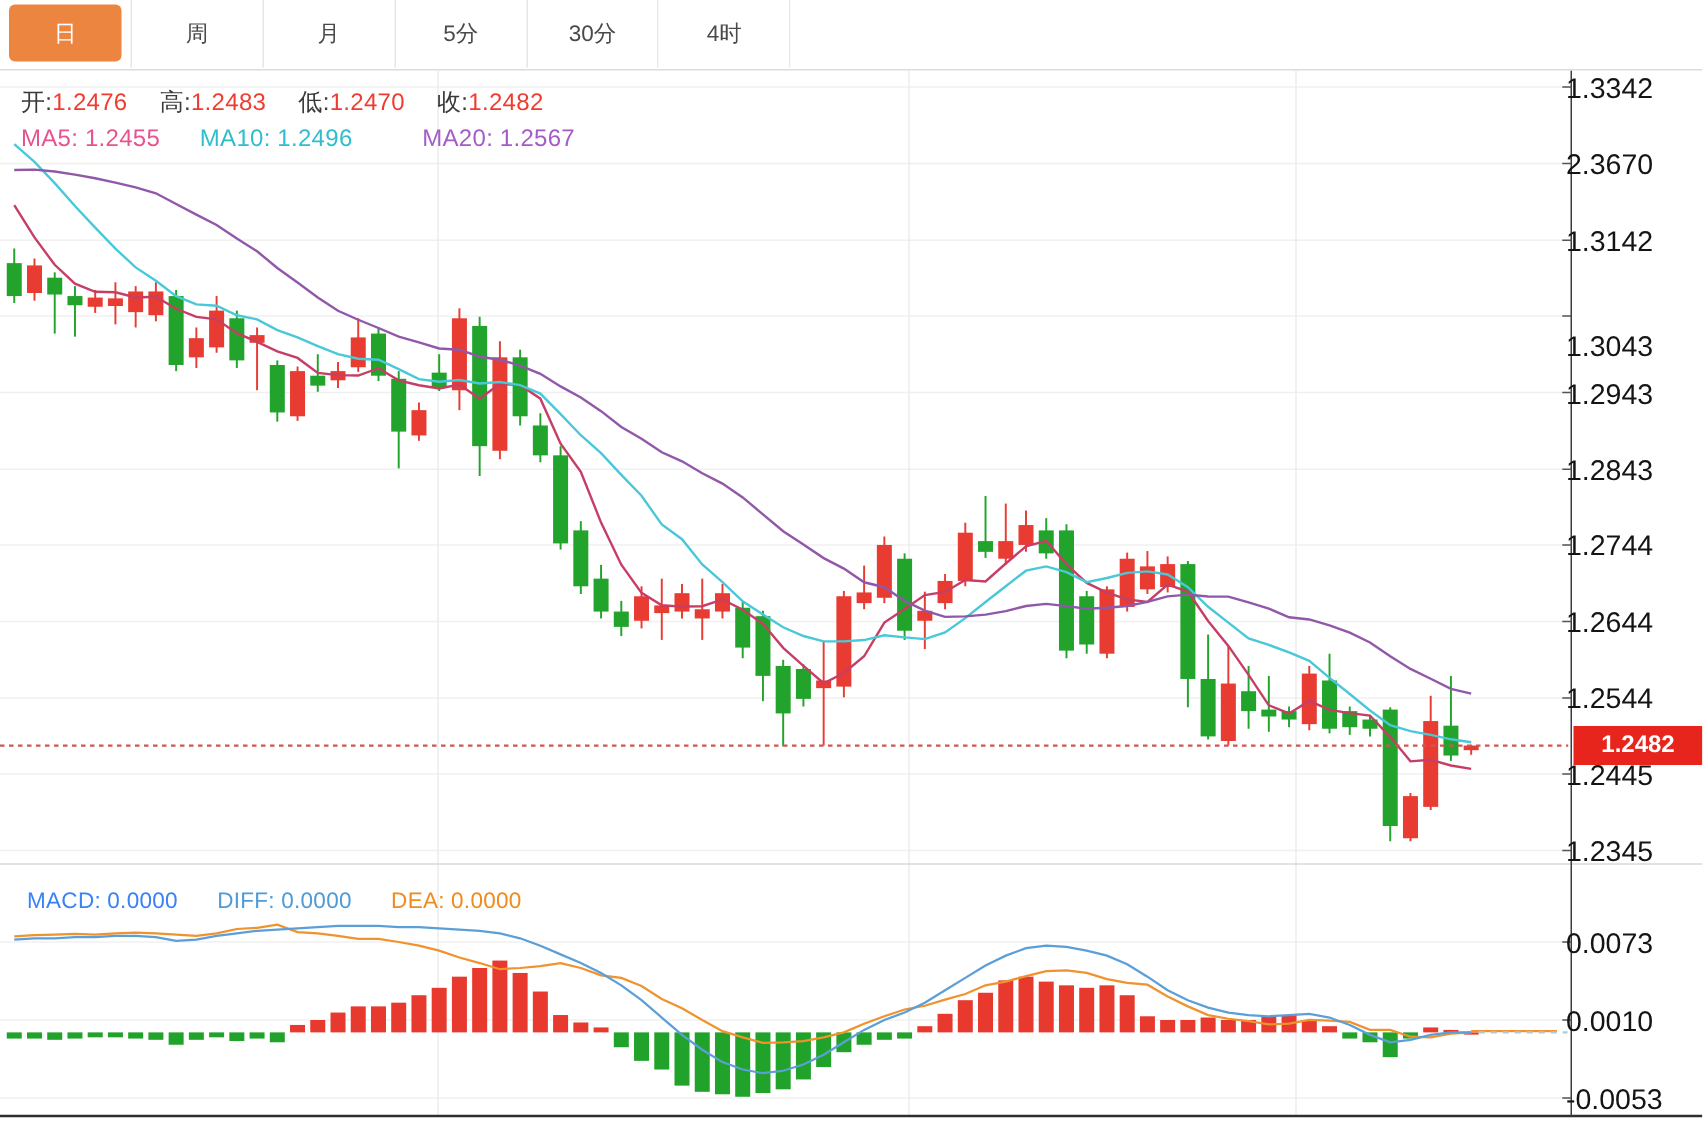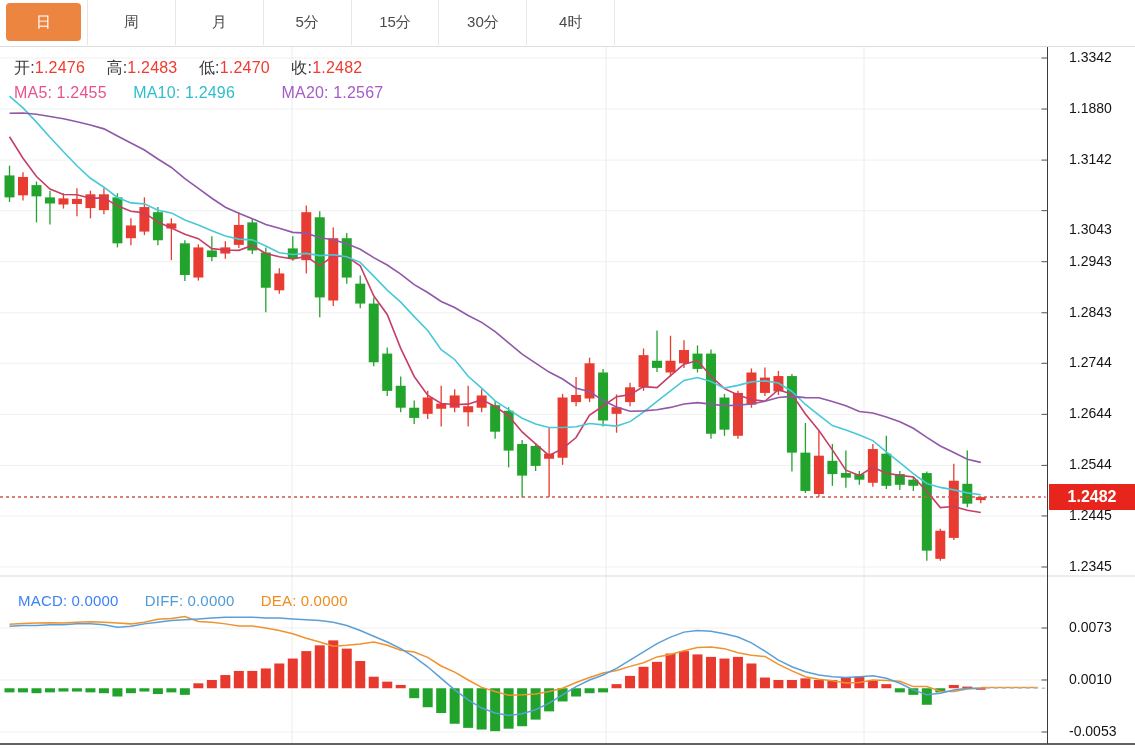--- a/index.html
+++ b/index.html
@@ -19,21 +19,21 @@
   
   .legend{position:absolute;z-index:4;white-space:nowrap;}
   .legend-ohlc{left:14px;top:58px;font-size:16px;color:#3a3a3a;}
   .legend-ohlc .pair{margin-right:17px;}
   .legend-ma{left:14px;top:84px;font-size:16px;}
   .legend-ma .pair{margin-right:22px;}
   .legend-macd{left:18px;top:592px;font-size:15px;}
   .legend-macd .pair{margin-right:22px;}
   .pair span{letter-spacing:0.2px;}
   
-  .axis-label{position:absolute;left:1069px;font-size:14px;color:#141414;z-index:4;}
+  .axis-label{position:absolute;left:1044px;font-size:19px;color:#141414;z-index:4;}
   .price-badge{position:absolute;left:1049px;top:484px;width:86px;height:26px;z-index:6;
                color:#ffffff;font-weight:bold;font-size:16px;line-height:26px;text-align:center;}
   svg{position:absolute;left:0;top:0;z-index:1;}
 </style>
 </head>
 <body>
 
 <div class="screen">
 
   <svg id="chart-svg" width="1135" height="749">
@@ -323,23 +323,20 @@
     <div class="tab">
         <span class="pill">周</span>
       </div>
     <div class="tab">
         <span class="pill">月</span>
       </div>
     <div class="tab">
         <span class="pill">5分</span>
       </div>
     <div class="tab">
-        <span class="pill">15分</span>
-      </div>
-    <div class="tab">
         <span class="pill">30分</span>
       </div>
     <div class="tab">
         <span class="pill">4时</span>
       </div>
     <div class="tab tab-filler"></div>
   </div>
 
   <div class="legend legend-ohlc">
     <span class="pair"><span>开:</span><span style="color: rgb(240, 59, 48);">1.2476</span></span>
@@ -357,21 +354,21 @@
   <div class="legend legend-macd">
     <span class="pair" style="color: #3b82f6;"><span>MACD:</span> <span>0.0000</span></span>
     <span class="pair" style="color: rgb(79, 155, 216);"><span>DIFF:</span> <span>0.0000</span></span>
     <span class="pair" style="color: rgb(240, 140, 30);"><span>DEA:</span> <span>0.0000</span></span>
   </div>
 
   <div class="price-badge" style="background: rgb(232, 37, 28); top: 484.056px;">1.2482</div>
 
   <div id="price-axis-labels">
       <div class="axis-label" style="top: 49px;">1.3342</div>
-      <div class="axis-label" style="top: 100.053px;">1.1880</div>
+      <div class="axis-label" style="top: 100.053px;">2.3670</div>
       <div class="axis-label" style="top: 151.106px;">1.3142</div>
       <div class="axis-label" style="top: 201.648px; margin-top: 19px;">1.3043</div>
       <div class="axis-label" style="top: 252.701px;">1.2943</div>
       <div class="axis-label" style="top: 303.754px;">1.2843</div>
       <div class="axis-label" style="top: 354.297px;">1.2744</div>
       <div class="axis-label" style="top: 405.35px;">1.2644</div>
       <div class="axis-label" style="top: 456.403px;">1.2544</div>
       <div class="axis-label" style="top: 506.945px;">1.2445</div>
       <div class="axis-label" style="top: 557.998px;">1.2345</div>
     </div>

